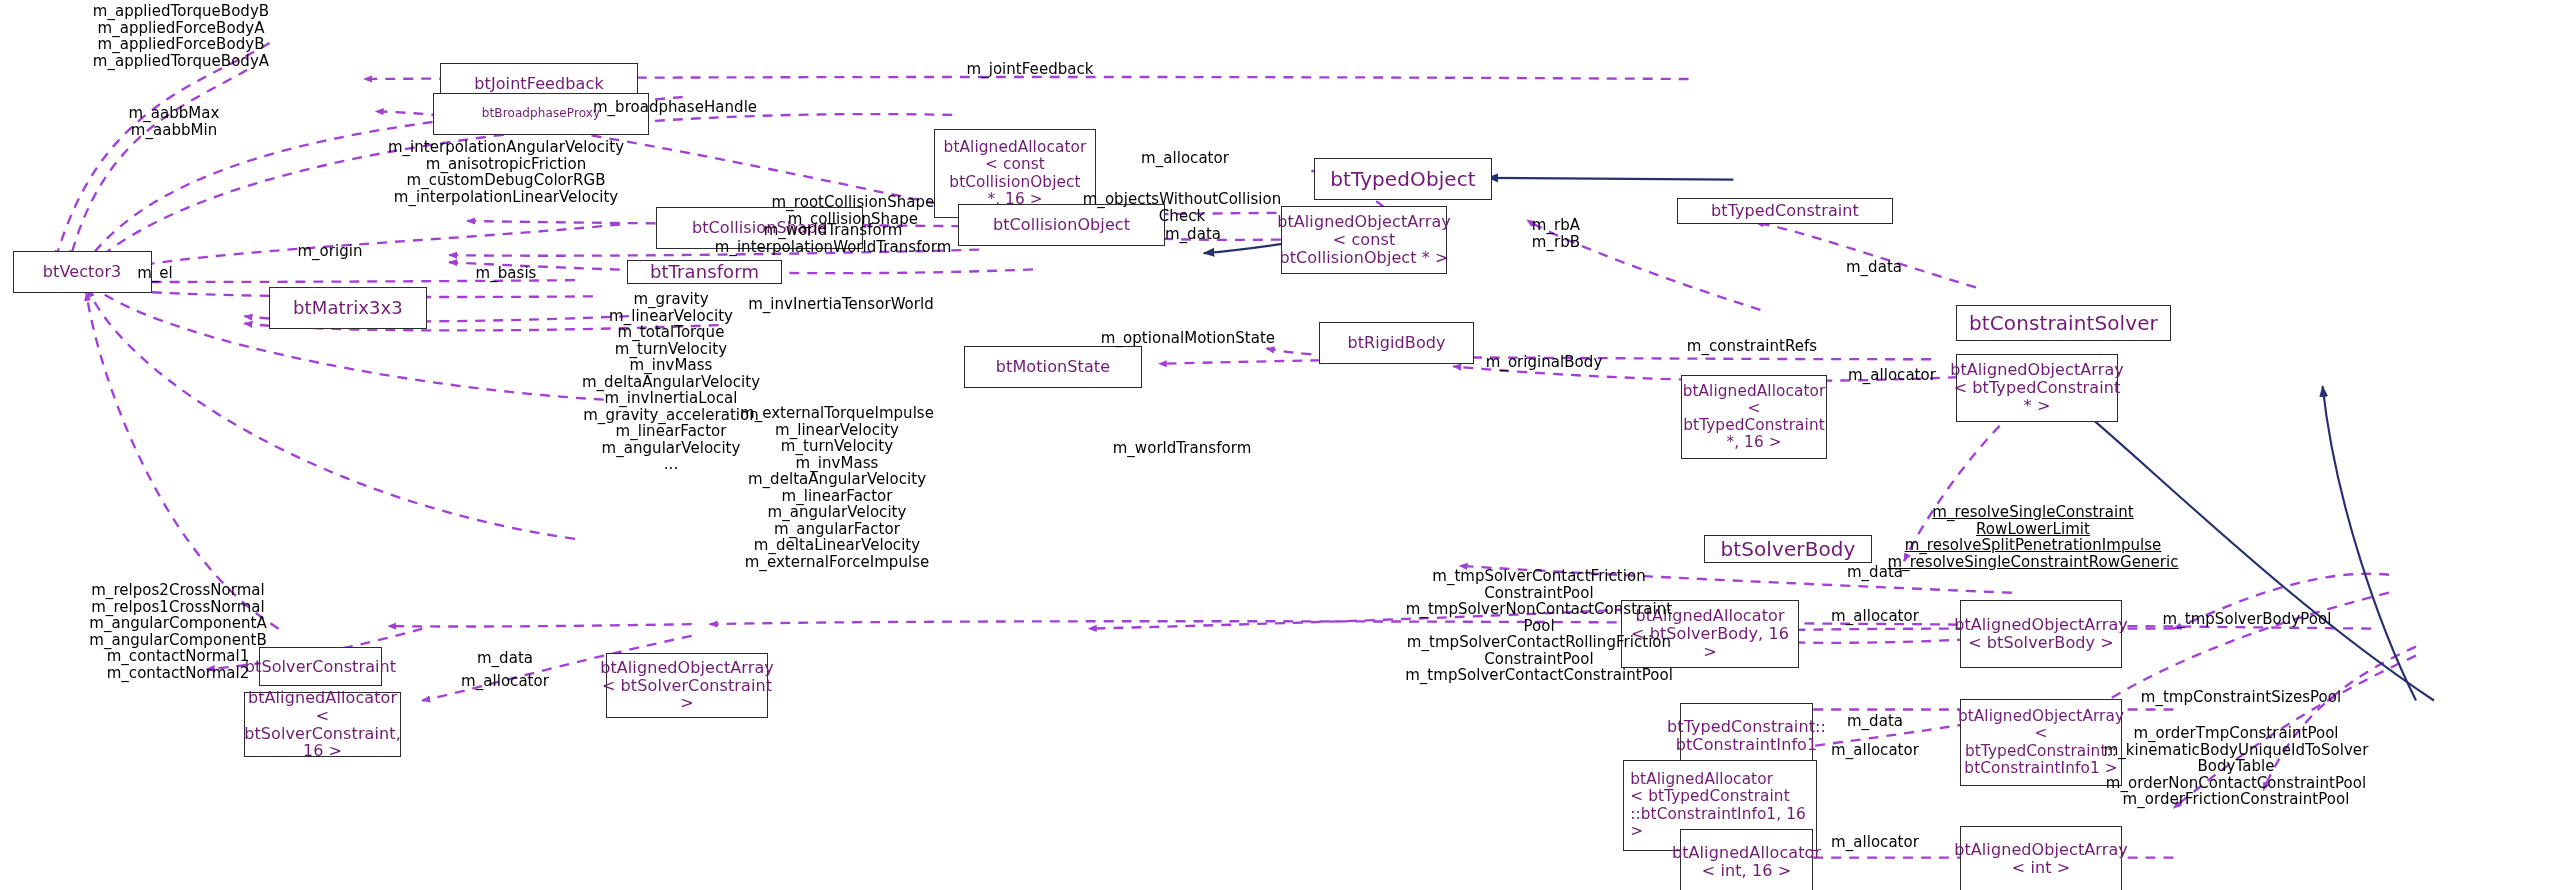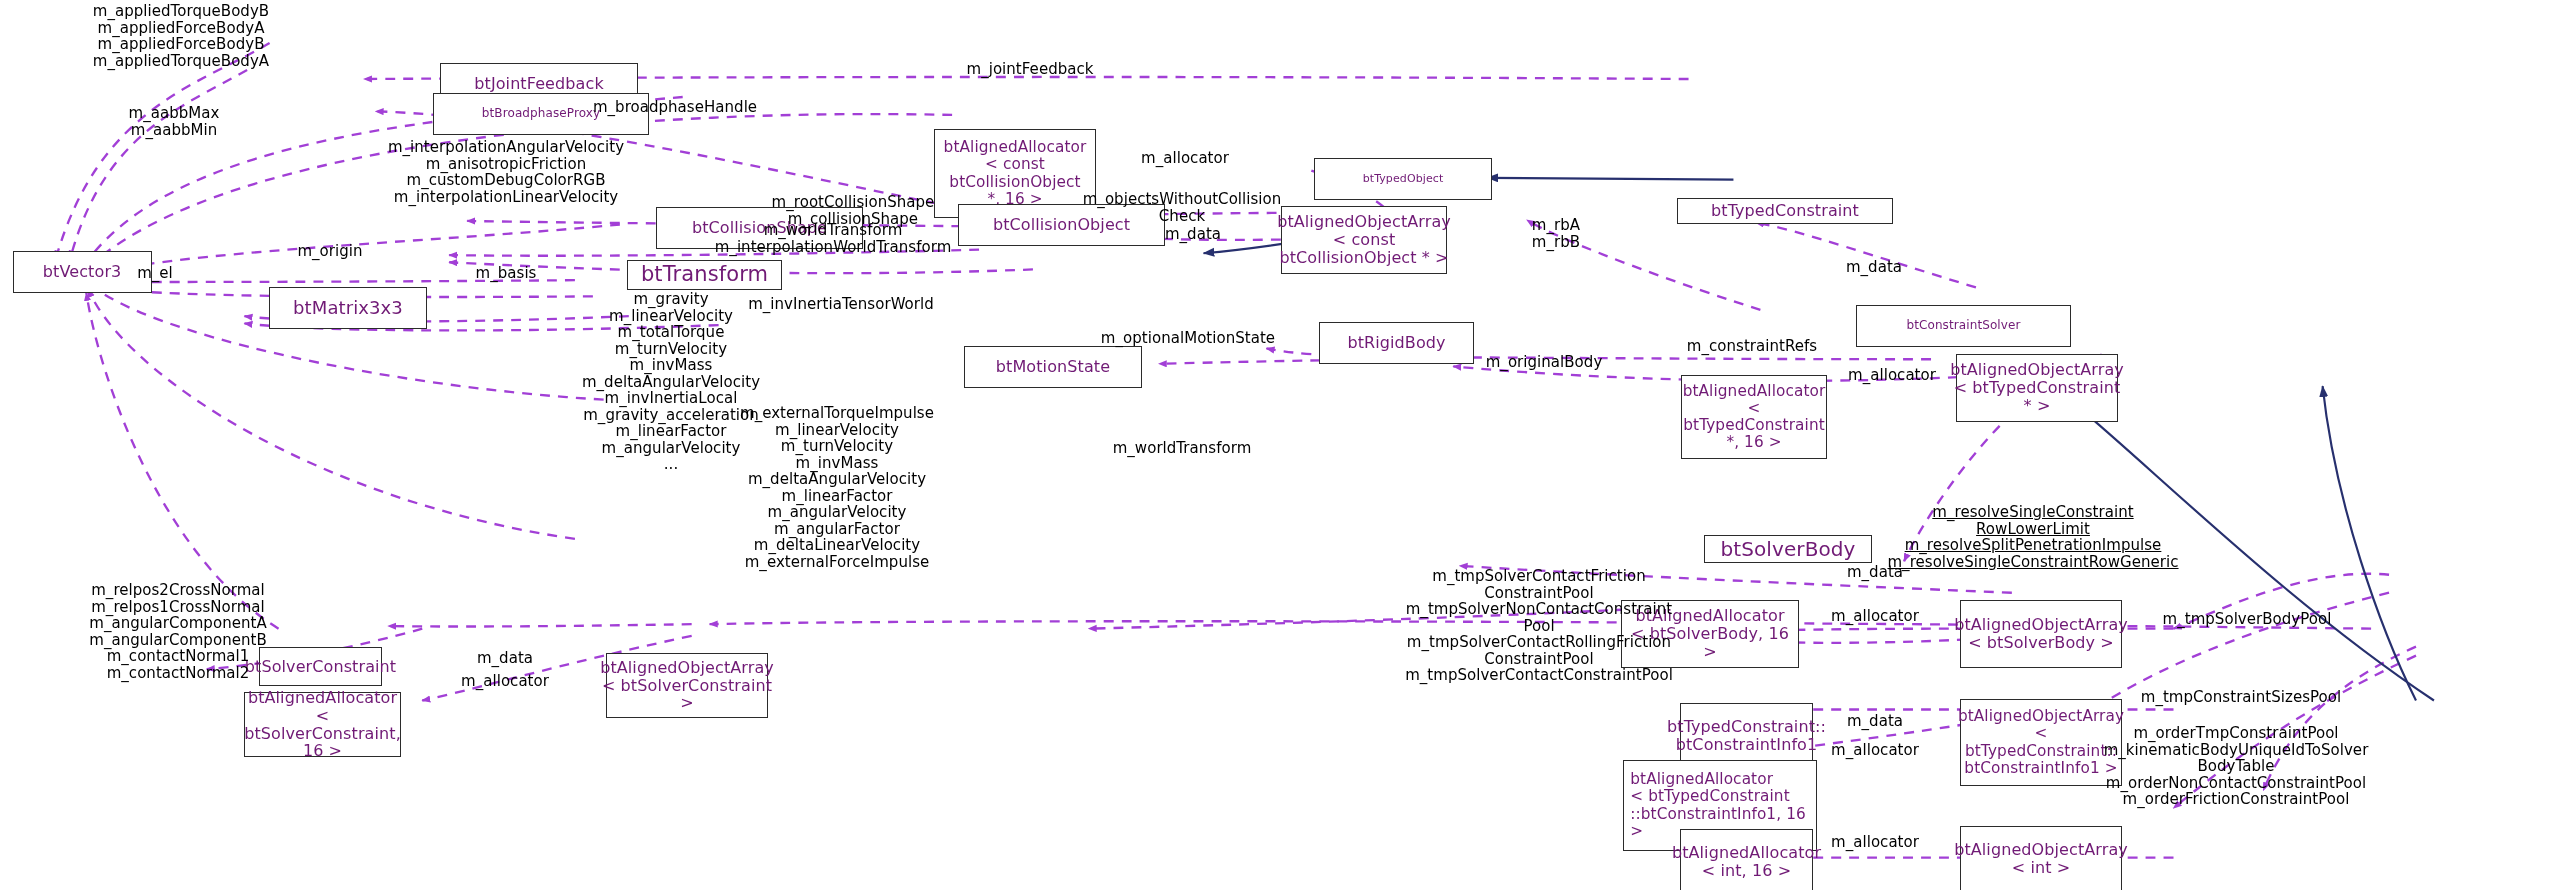--- a/index.html
+++ b/index.html
@@ -128,33 +128,33 @@
       <path d="M2710,780 C2500,640 2320,440 2250,408"></path>
       <path d="M2690,780 C2650,700 2600,560 2586,430"></path>
     </g>
   </svg>
 
   <div class="node" style="left: 12.6px; top: 251px; width: 139px; height: 42px; font-size: 16px;">btVector3</div>
   <div class="node" style="left: 269px; top: 287px; width: 158px; height: 42px; font-size: 18px;">btMatrix3x3</div>
   <div class="node" style="left: 440px; top: 63px; width: 198px; height: 42px; font-size: 16px;">btJointFeedback</div>
   <div class="node" style="left: 433px; top: 93px; width: 216px; height: 42px; font-size: 12px;">btBroadphaseProxy</div>
   <div class="node" style="left: 616px; top: 207px; width: 207px; height: 42px; font-size: 16px; margin-left: 40px;">btCollisionShape</div>
-  <div class="node" style="left: 627px; top: 260px; width: 155px; height: 30px; font-size: 21px;">btTransform</div>
+  <div class="node" style="left: 627px; top: 260px; width: 155px; height: 24px; font-size: 18px;">btTransform</div>
   <div class="node" style="left: 934px; top: 129px; width: 162px; height: 89px; font-size: 15.3px;">btAlignedAllocator
 &lt; const btCollisionObject
 *, 16 &gt;</div>
   <div class="node" style="left: 958px; top: 204px; width: 207px; height: 42px; font-size: 16px;">btCollisionObject</div>
   <div class="node" style="left: 964px; top: 346px; width: 178px; height: 42px; font-size: 16px;">btMotionState</div>
   <div class="node" style="left: 1281px; top: 206px; width: 166px; height: 68px; font-size: 16px;">btAlignedObjectArray
 &lt; const btCollisionObject * &gt;</div>
-  <div class="node" style="left: 1314px; top: 158px; width: 178px; height: 42px; font-size: 11px;">btTypedObject</div>
+  <div class="node" style="left: 1314px; top: 158px; width: 178px; height: 42px; font-size: 20px;">btTypedObject</div>
   <div class="node" style="left: 1319px; top: 322px; width: 155px; height: 42px; font-size: 16px;">btRigidBody</div>
   <div class="node" style="left: 1677px; top: 198px; width: 216px; height: 26px; font-size: 16px;">btTypedConstraint</div>
   <div class="node" style="left: 1704px; top: 535px; width: 168px; height: 28px; font-size: 20px; text-align: right;">btSolverBody</div>
-  <div class="node" style="left: 1856px; top: 305px; width: 215px; height: 42px; font-size: 12px;">btConstraintSolver</div>
+  <div class="node" style="left: 1956px; top: 305px; width: 215px; height: 36px; font-size: 20px;">btConstraintSolver</div>
   <div class="node" style="left: 1956px; top: 354px; width: 162px; height: 68px; font-size: 16px;">btAlignedObjectArray
 &lt; btTypedConstraint * &gt;</div>
   <div class="node" style="left: 1681px; top: 375px; width: 146px; height: 84px; font-size: 15.3px;">btAlignedAllocator
 &lt; btTypedConstraint
 *, 16 &gt;</div>
   <div class="node" style="left: 1621px; top: 600px; width: 178px; height: 68px; font-size: 16px;">btAlignedAllocator
 &lt; btSolverBody, 16 &gt;</div>
   <div class="node" style="left: 1960px; top: 600px; width: 162px; height: 68px; font-size: 16px;">btAlignedObjectArray
 &lt; btSolverBody &gt;</div>
   <div class="node" style="left: 259px; top: 647px; width: 123px; height: 39px; font-size: 16px;">btSolverConstraint</div>

